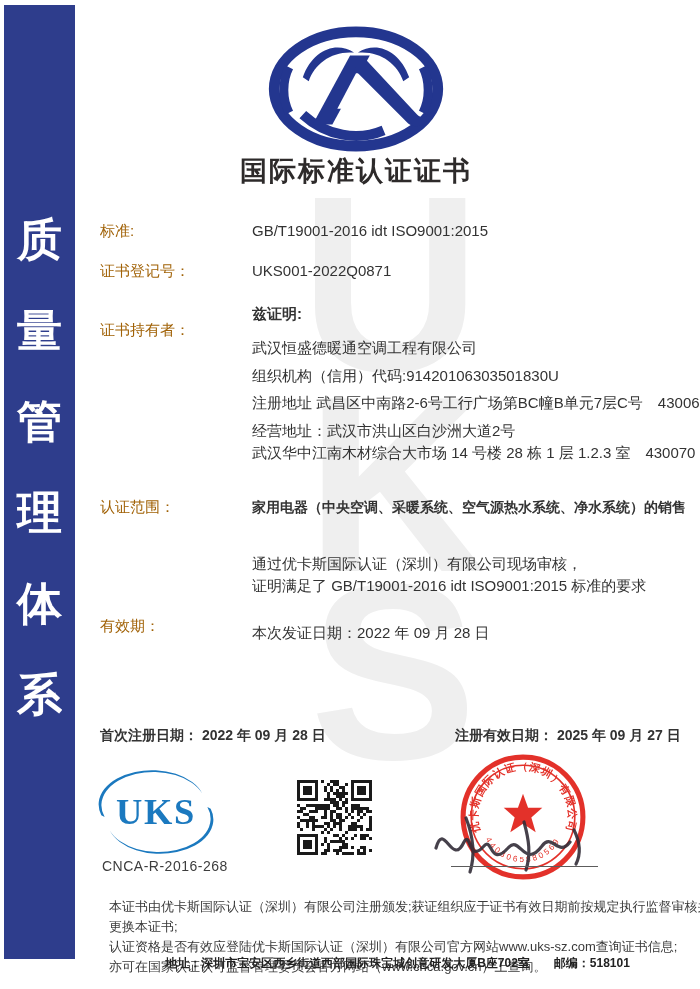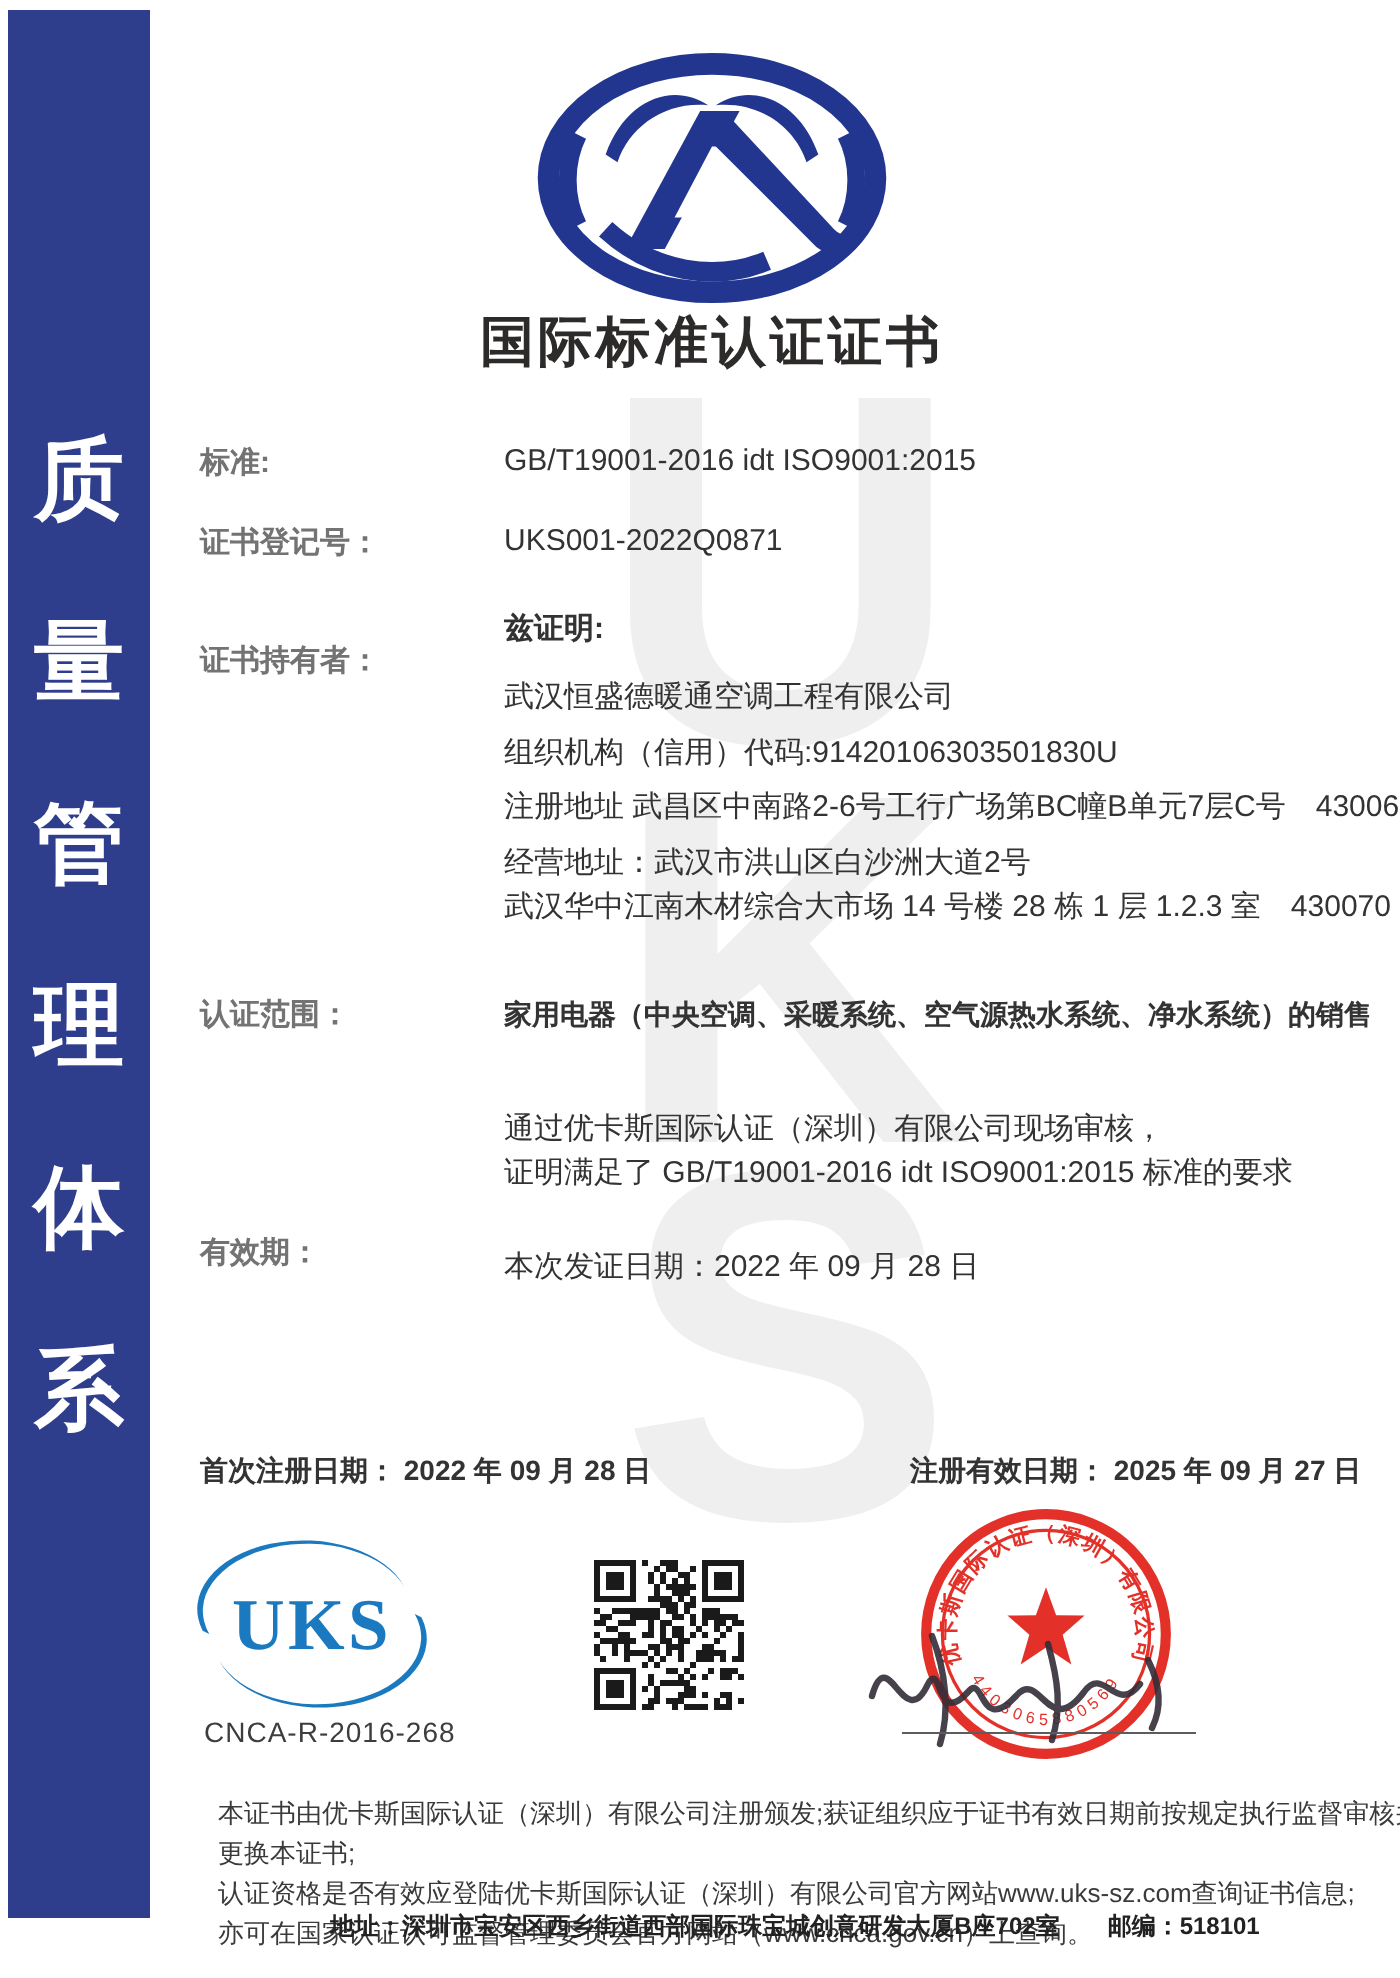--- a/index.html
+++ b/index.html
@@ -11,21 +11,21 @@
   .sidebar span{color:#fff;font-size:45px;font-weight:700;line-height:1;}
   
   .wm{position:absolute;font-weight:700;color:#efefef;font-size:250px;line-height:1;z-index:0;
       font-family:"Liberation Sans","DejaVu Sans",sans-serif;}
   .content{position:absolute;inset:0;z-index:1;border-radius:12px;}
   
   .logo{position:absolute;left:266px;top:26px;}
   .title{position:absolute;left:76px;top:153px;width:560px;text-align:center;
          font-size:27px;font-weight:700;color:#2d2a2a;letter-spacing:2px;}
   
-  .lbl{position:absolute;left:100px;font-size:15px;font-weight:700;color:#737373;white-space:nowrap;}
+  .lbl{position:absolute;left:100px;font-size:15px;font-weight:400;color:#a16207;white-space:nowrap;}
   .val{position:absolute;left:252px;font-size:15px;color:#333;white-space:nowrap;}
   .bold{font-weight:700;}
   .small{font-size:14px;font-weight:bold;}
   
   .cnca{position:absolute;left:102px;top:858px;font-size:14px;color:#3d3d3d;letter-spacing:.5px;}
   .qr{position:absolute;left:297px;top:780px;}
   .seal{position:absolute;left:457px;top:751px;opacity:.95;}
   .sig{position:absolute;left:428px;top:792px;}
   .sigline{position:absolute;left:451px;top:866px;width:147px;border-top:1.5px solid #5c5c5c;}
   .notice{position:absolute;left:88px;top:897px;width:604px;font-size:13px;line-height:20px;color:#3a3a3a;margin-left:21px;}

